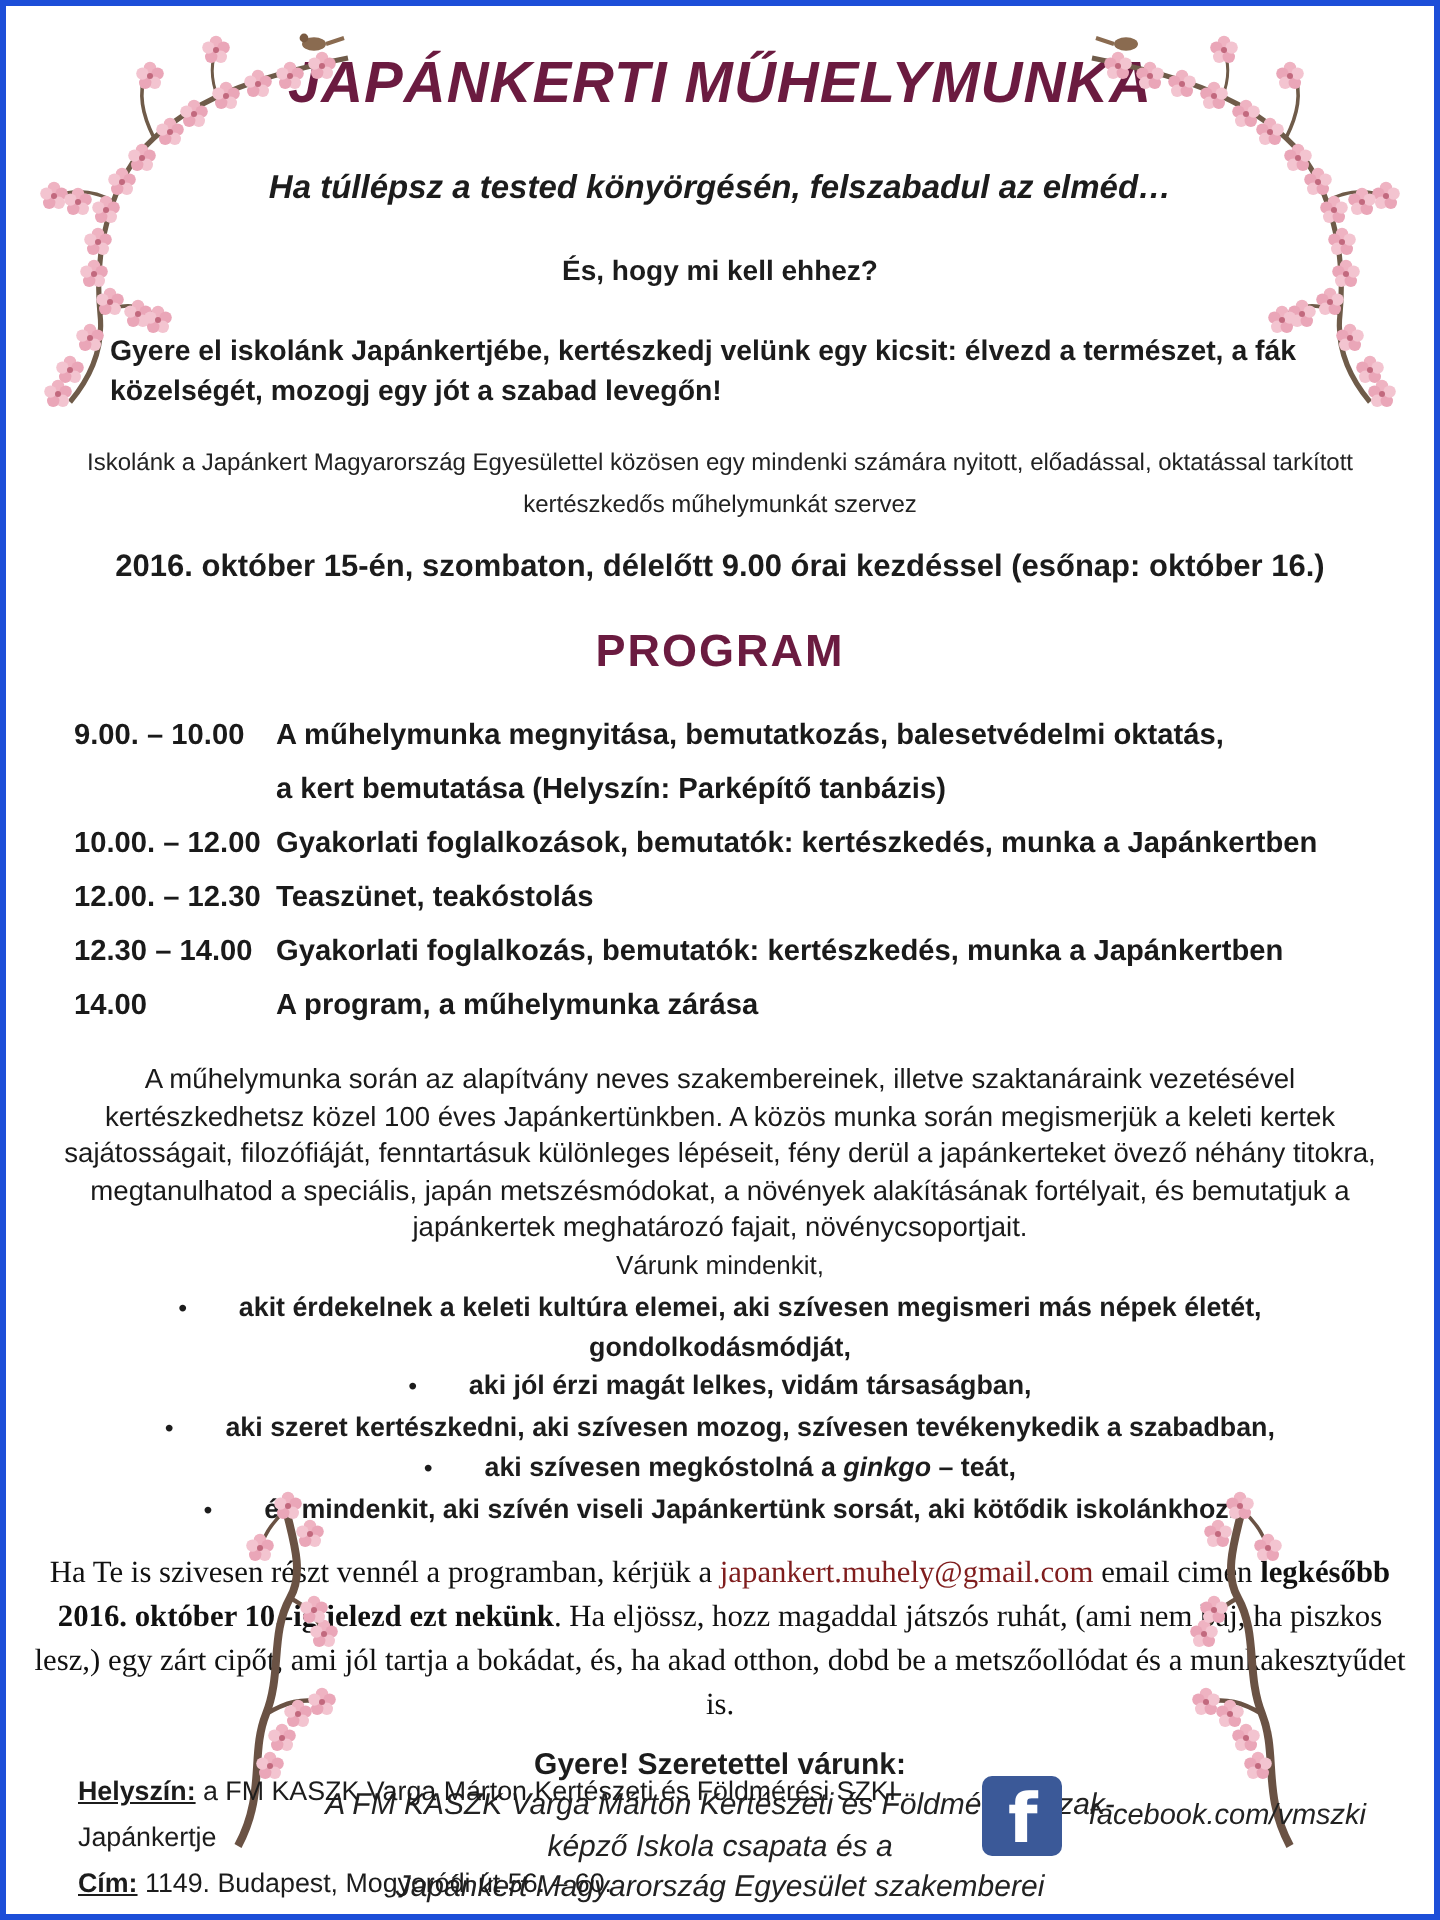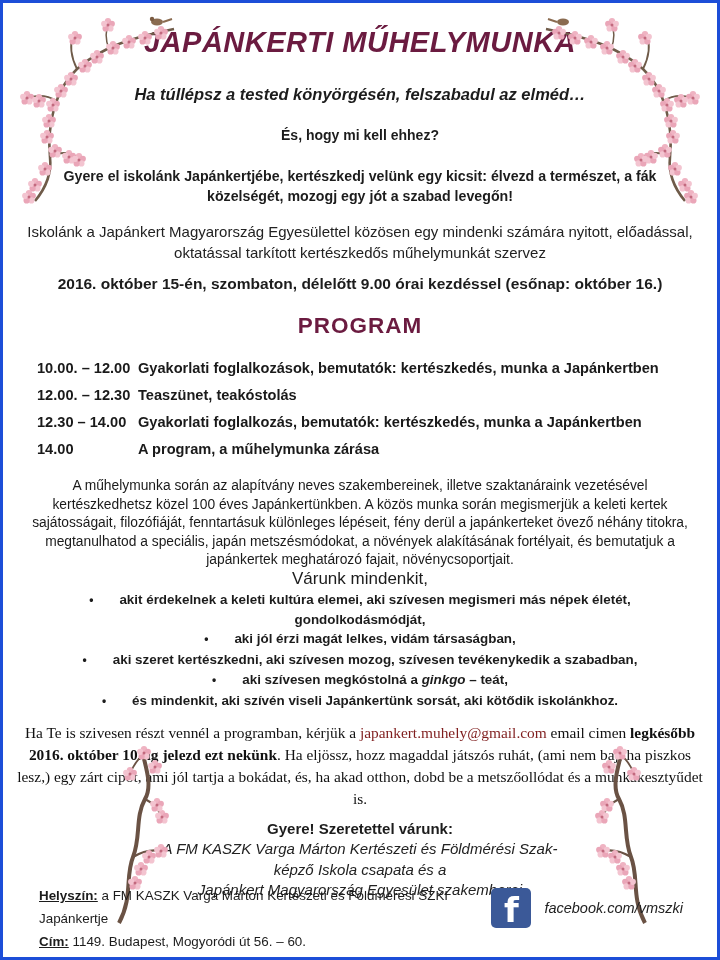--- a/index.html
+++ b/index.html
@@ -14,30 +14,30 @@
   .branch.tr{right:6px;top:6px;transform:scaleX(-1);}
   .branch.bl{left:102px;top:742px;}
   .branch.br{right:58px;top:742px;transform:scaleX(-1);}
   
   .title{
     margin:22px 0 0;text-align:center;font-size:29px;line-height:34px;
     font-weight:bold;font-style:italic;color:#6b1b40;letter-spacing:.5px;
   }
   .subtitle{margin-top:26px;text-align:center;font-weight:bold;font-style:italic;font-size:16.5px;}
   .question{margin-top:23px;text-align:center;font-weight:bold;font-size:14px;}
-  .invite-bold{margin:23px auto 0;width:610px;text-align:center;font-weight:bold;font-size:14.2px;line-height:20px;}
-  .invite-body{margin:15px auto 0;width:676px;text-align:center;font-size:15px;line-height:21px;color:#222;}
+  .invite-bold{margin:23px auto 0;width:610px;text-align:left;font-weight:bold;font-size:14.2px;line-height:20px;}
+  .invite-body{margin:15px auto 0;width:676px;text-align:center;font-size:12px;line-height:21px;color:#222;}
   .date-line{margin-top:12px;text-align:center;font-weight:bold;font-size:15.5px;}
   .program-heading{margin:20px 0 0;text-align:center;font-size:22.5px;font-weight:bold;color:#6b1b40;letter-spacing:1px;}
   .schedule{margin:16px 25px 0 34px;font-size:14.6px;font-weight:bold;color:#1a1a1a;}
   .schedule .row{display:flex;line-height:27px;}
   .schedule .time{width:101px;flex:none;}
   .schedule .desc{flex:1;}
   .paragraph{margin:14px auto 0;width:676px;text-align:center;font-size:13.8px;line-height:18.6px;color:#1a1a1a;}
-  .welcome{text-align:center;font-size:17px;line-height:18.6px;}
+  .welcome{text-align:center;font-size:13px;line-height:18.6px;}
   .bullets{margin:1px auto 0;width:656px;}
   .bullet{text-align:center;font-weight:bold;font-size:13.4px;line-height:19.4px;}
   .bullet .dot{margin-right:26px;font-size:12px;}
   .registration{margin:11px auto 0;width:690px;text-align:center;
     font-family:"Liberation Serif","DejaVu Serif",serif;font-size:15.4px;line-height:22px;color:#111;}
   .come-line{margin-top:9px;text-align:center;font-weight:bold;font-size:15px;line-height:20px;}
   .host-line{text-align:center;font-style:italic;font-size:15px;line-height:20.5px;color:#222;}
   
   .footer{position:absolute;left:0;right:16px;bottom:4px;display:flex;justify-content:space-between;
     align-items:flex-start;padding:0 18px 0 36px;}
@@ -166,20 +166,27 @@
   <div class="question">És, hogy mi kell ehhez?</div>
 
   <p class="invite-bold">Gyere el iskolánk Japánkertjébe, kertészkedj velünk egy kicsit: élvezd a természet, a fák közelségét, mozogj egy jót a szabad levegőn!</p>
   <p class="invite-body">Iskolánk a Japánkert Magyarország Egyesülettel közösen egy mindenki számára nyitott, előadással, oktatással tarkított kertészkedős műhelymunkát szervez</p>
   <p class="date-line">2016.  október 15-én, szombaton, délelőtt 9.00 órai kezdéssel (esőnap: október 16.)</p>
 
   <h2 class="program-heading">PROGRAM</h2>
 
   <div class="schedule">
     <div class="row">
+      <span class="time">9.00.  – 10.00</span>
+      <span class="desc">
+        <span>A műhelymunka megnyitása, bemutatkozás, balesetvédelmi oktatás,</span><br>
+        <span>a kert bemutatása (Helyszín: Parképítő tanbázis)</span>
+      </span>
+    </div>
+    <div class="row">
       <span class="time">10.00. – 12.00</span>
       <span class="desc">Gyakorlati foglalkozások, bemutatók: kertészkedés, munka a Japánkertben</span>
     </div>
     <div class="row">
       <span class="time">12.00. – 12.30</span>
       <span class="desc">Teaszünet, teakóstolás</span>
     </div>
     <div class="row">
       <span class="time">12.30 – 14.00</span>
       <span class="desc">Gyakorlati foglalkozás, bemutatók: kertészkedés, munka a Japánkertben</span>

